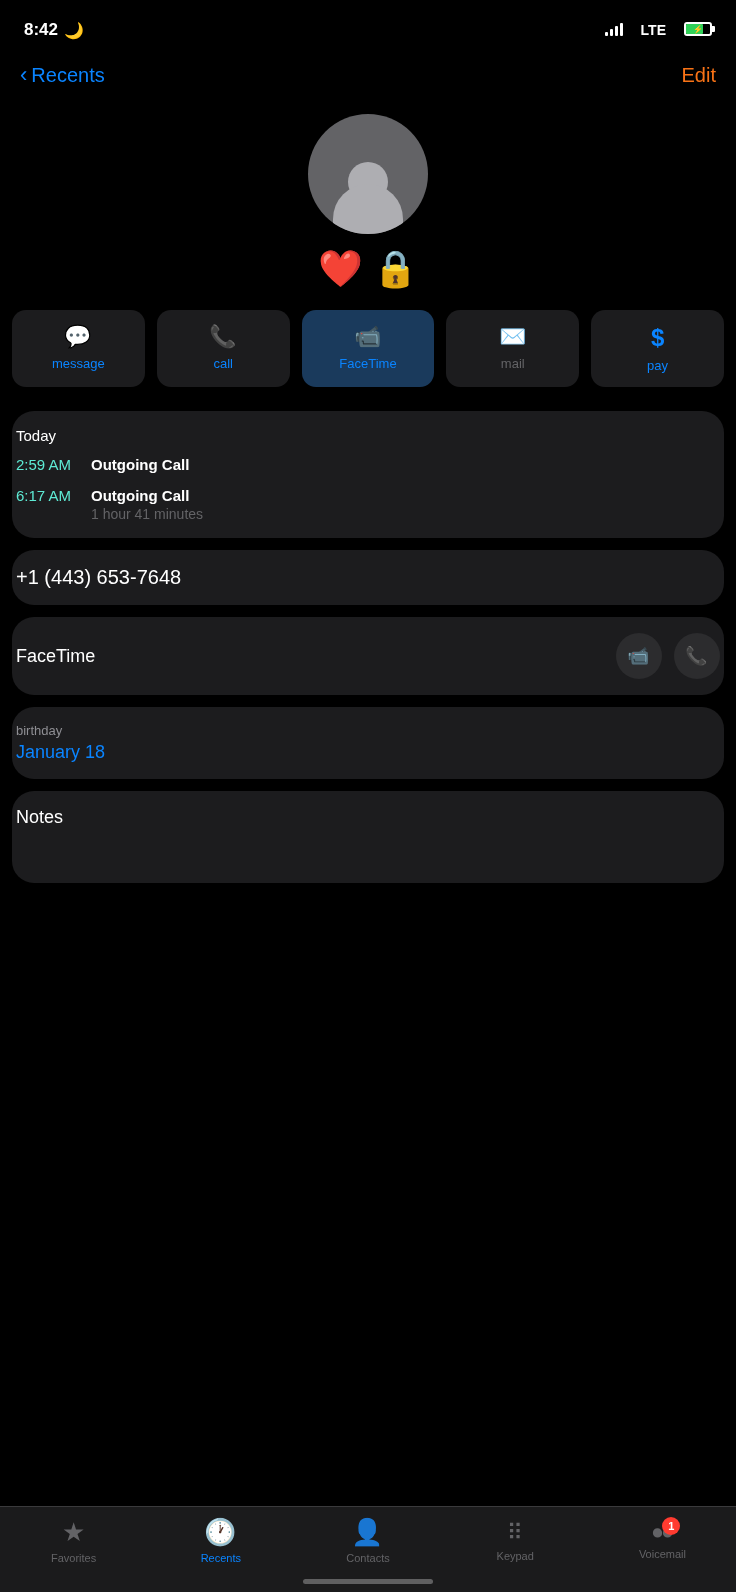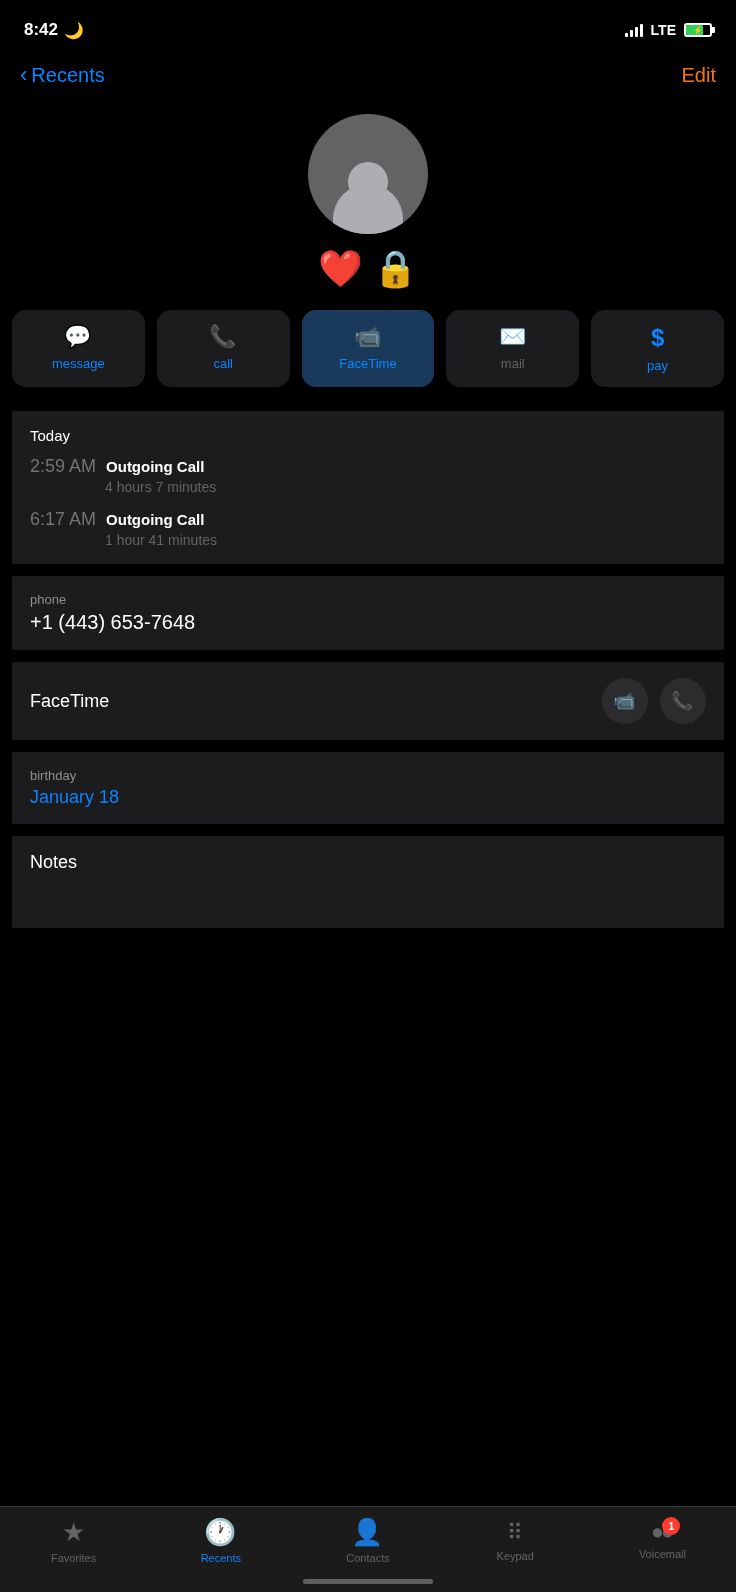--- a/index.html
+++ b/index.html
@@ -25,22 +25,22 @@
     .status-time {
       font-size: 17px;
       font-weight: 600;
       color: #fff;
       display: flex;
       align-items: center;
       gap: 6px;
     }
     .status-icons {
       display: flex;
-      align-items: center;
-      gap: 8px;
+      align-items: flex-start;
+      gap: 18px;
     }
     .signal-bars {
       display: flex;
       align-items: flex-end;
       gap: 2px;
       height: 14px;
     }
     .signal-bar {
       width: 3px;
       background: #fff;
@@ -191,23 +191,23 @@
       font-size: 13px;
       color: #0a84ff;
     }
     .action-btn-label.gray {
       color: #636366;
     }
 
     
     .section {
       background: #1c1c1e;
-      border-radius: 2px;
+      border-radius: 22px;
       margin: 0 12px 12px;
-      padding: 16px 18px;
+      padding: 16px 4px;
     }
 
     
     .call-day {
       font-size: 15px;
       font-weight: 400;
       color: #fff;
       margin-bottom: 12px;
     }
     .call-entry {
@@ -215,22 +215,22 @@
     }
     .call-entry:last-child {
       margin-bottom: 0;
     }
     .call-time-row {
       display: flex;
       align-items: baseline;
       gap: 10px;
     }
     .call-time {
-      font-size: 18px;
-      color: #737373;
+      font-size: 15px;
+      color: #5eead4;
       font-weight: 400;
       min-width: 65px;
     }
     .call-type {
       font-size: 15px;
       font-weight: 700;
       color: #fff;
     }
     .call-duration {
       font-size: 14px;
@@ -446,33 +446,31 @@
   </div>
 </div>
 
 <div class="section">
   <div class="call-day">Today</div>
   <div class="call-entry">
     <div class="call-time-row">
       <span class="call-time">2:59 AM</span>
       <span class="call-type">Outgoing Call</span>
     </div>
-    <div class="call-duration">4 hours 7 minutes</div>
   </div>
   <div class="call-entry">
     <div class="call-time-row">
       <span class="call-time">6:17 AM</span>
       <span class="call-type">Outgoing Call</span>
     </div>
     <div class="call-duration">1 hour 41 minutes</div>
   </div>
 </div>
 
 <div class="section">
-  <div class="phone-label">phone</div>
   <div class="phone-number">+1 (443) 653-7648</div>
 </div>
 
 <div class="section">
   <div class="facetime-row">
     <span class="facetime-label">FaceTime</span>
     <div class="facetime-buttons">
       <div class="facetime-btn">
         <span class="facetime-btn-icon">📹</span>
       </div>

